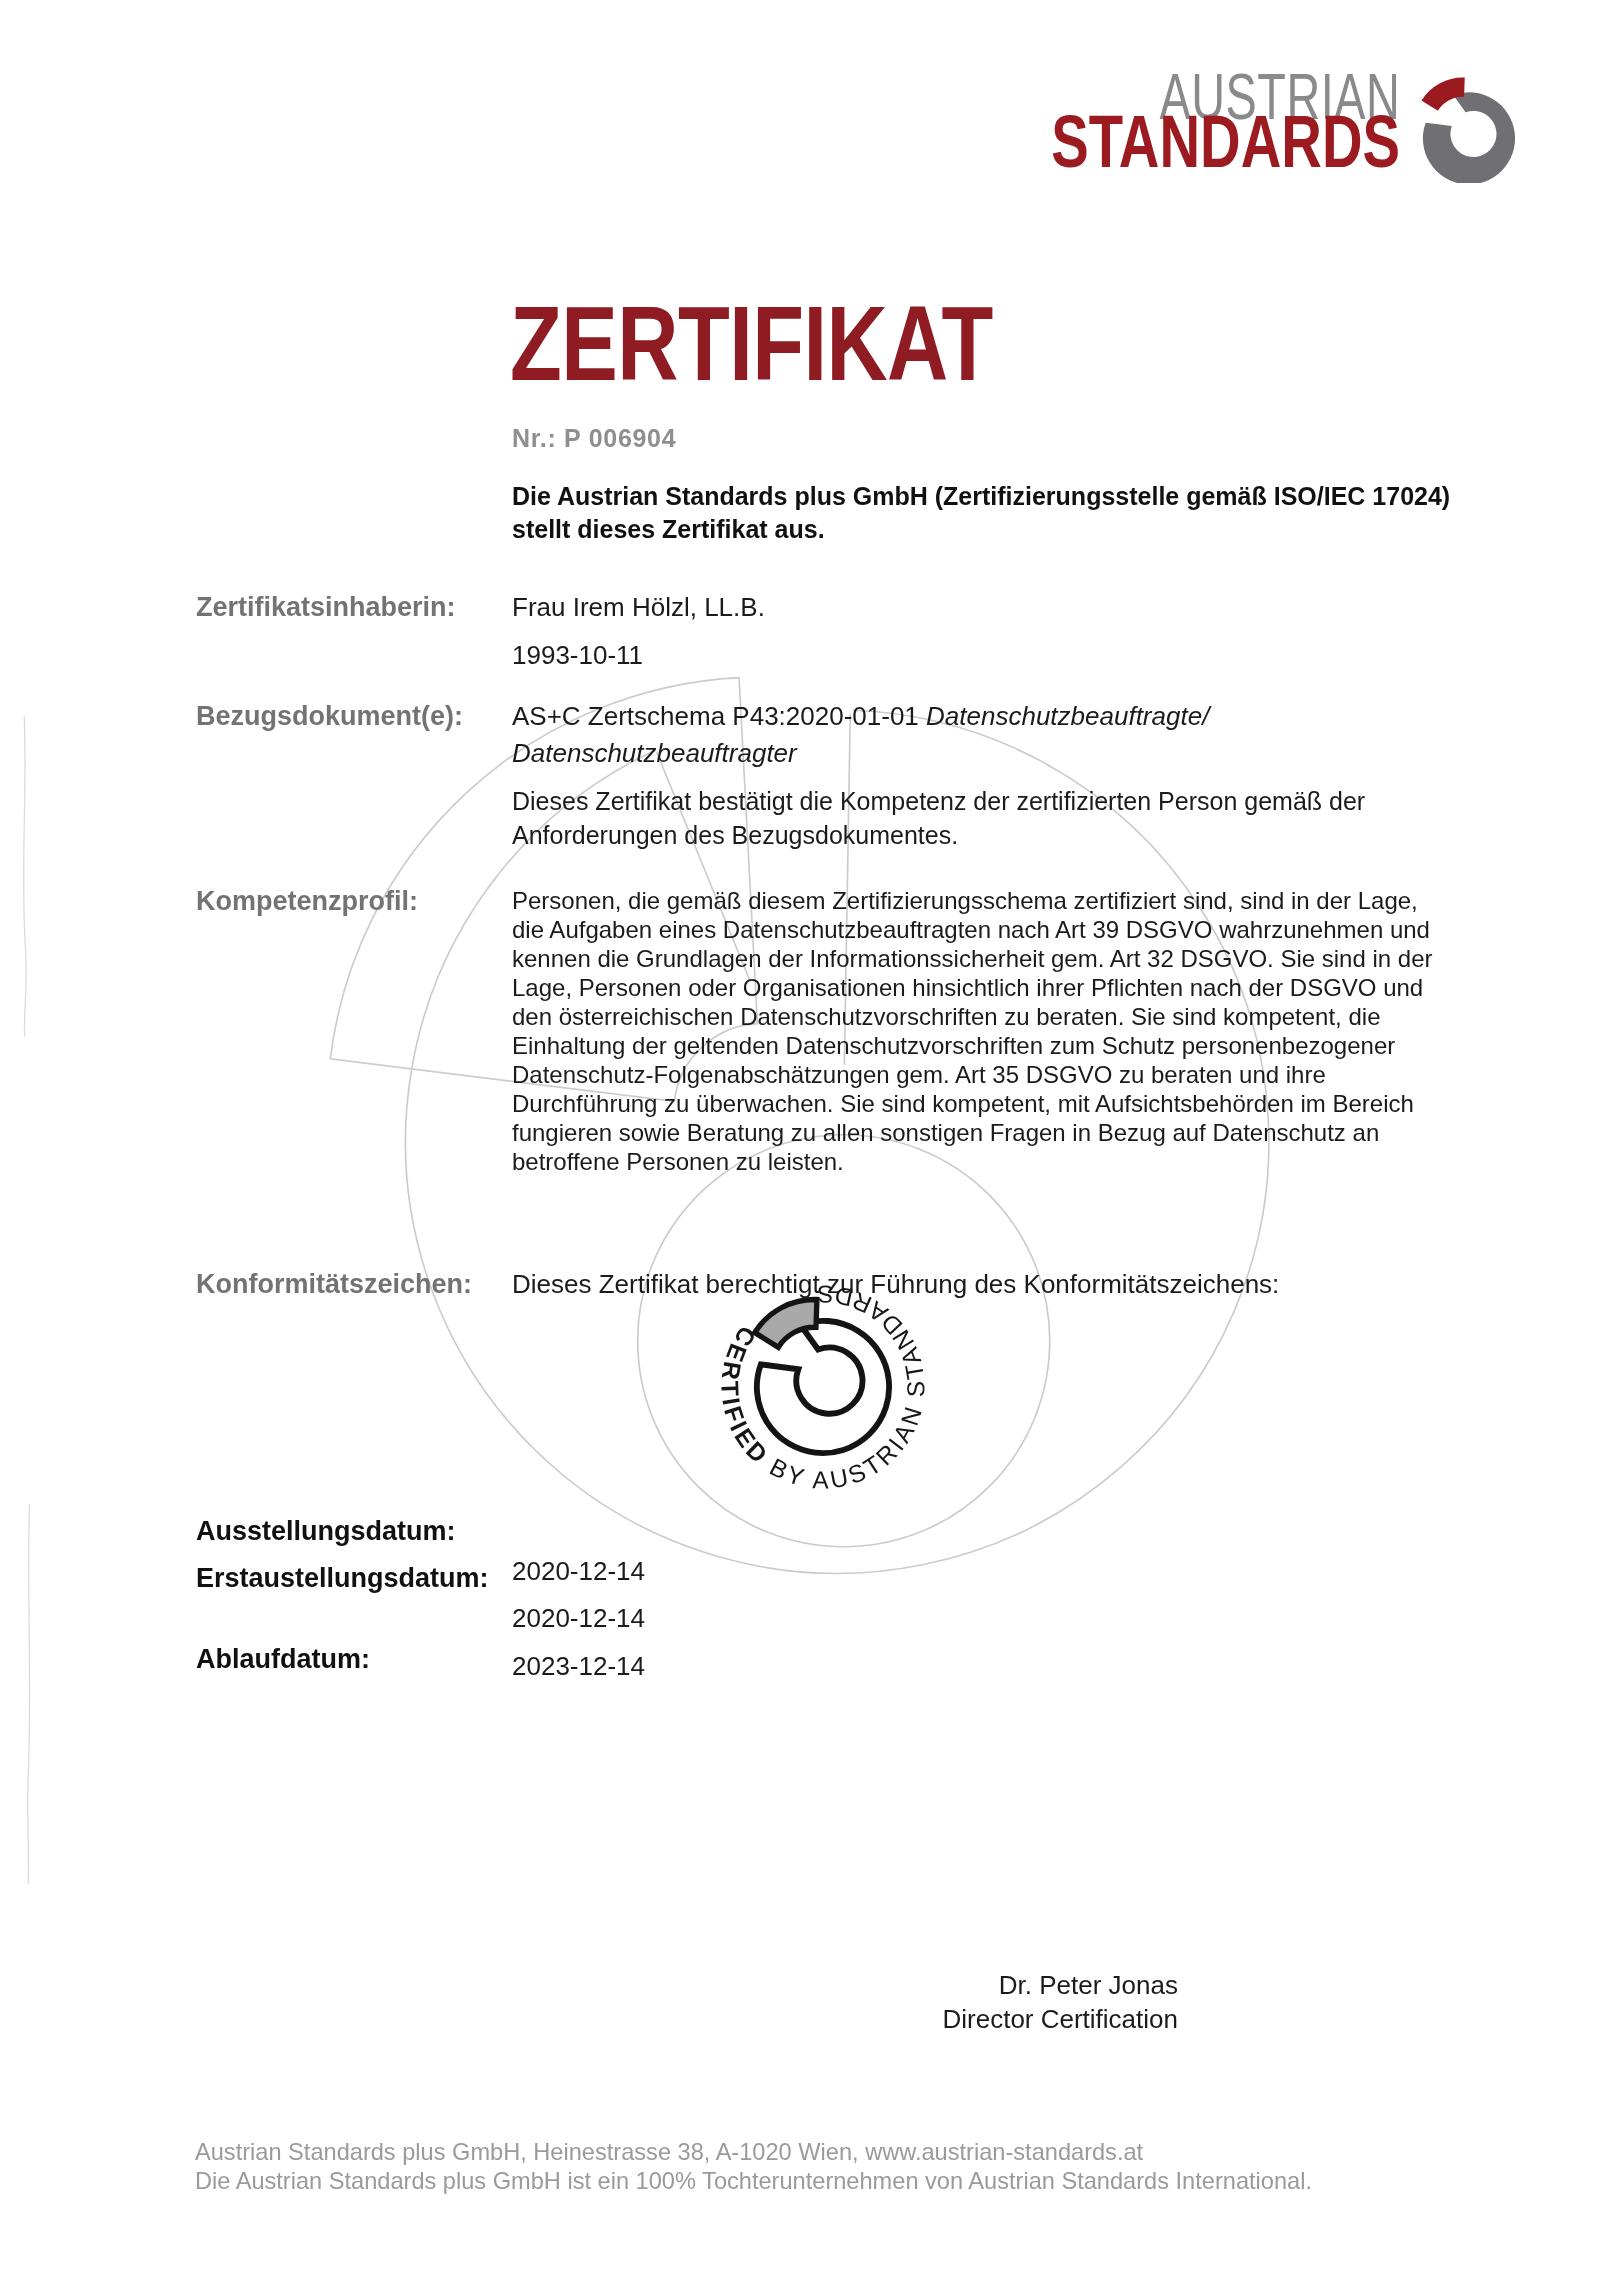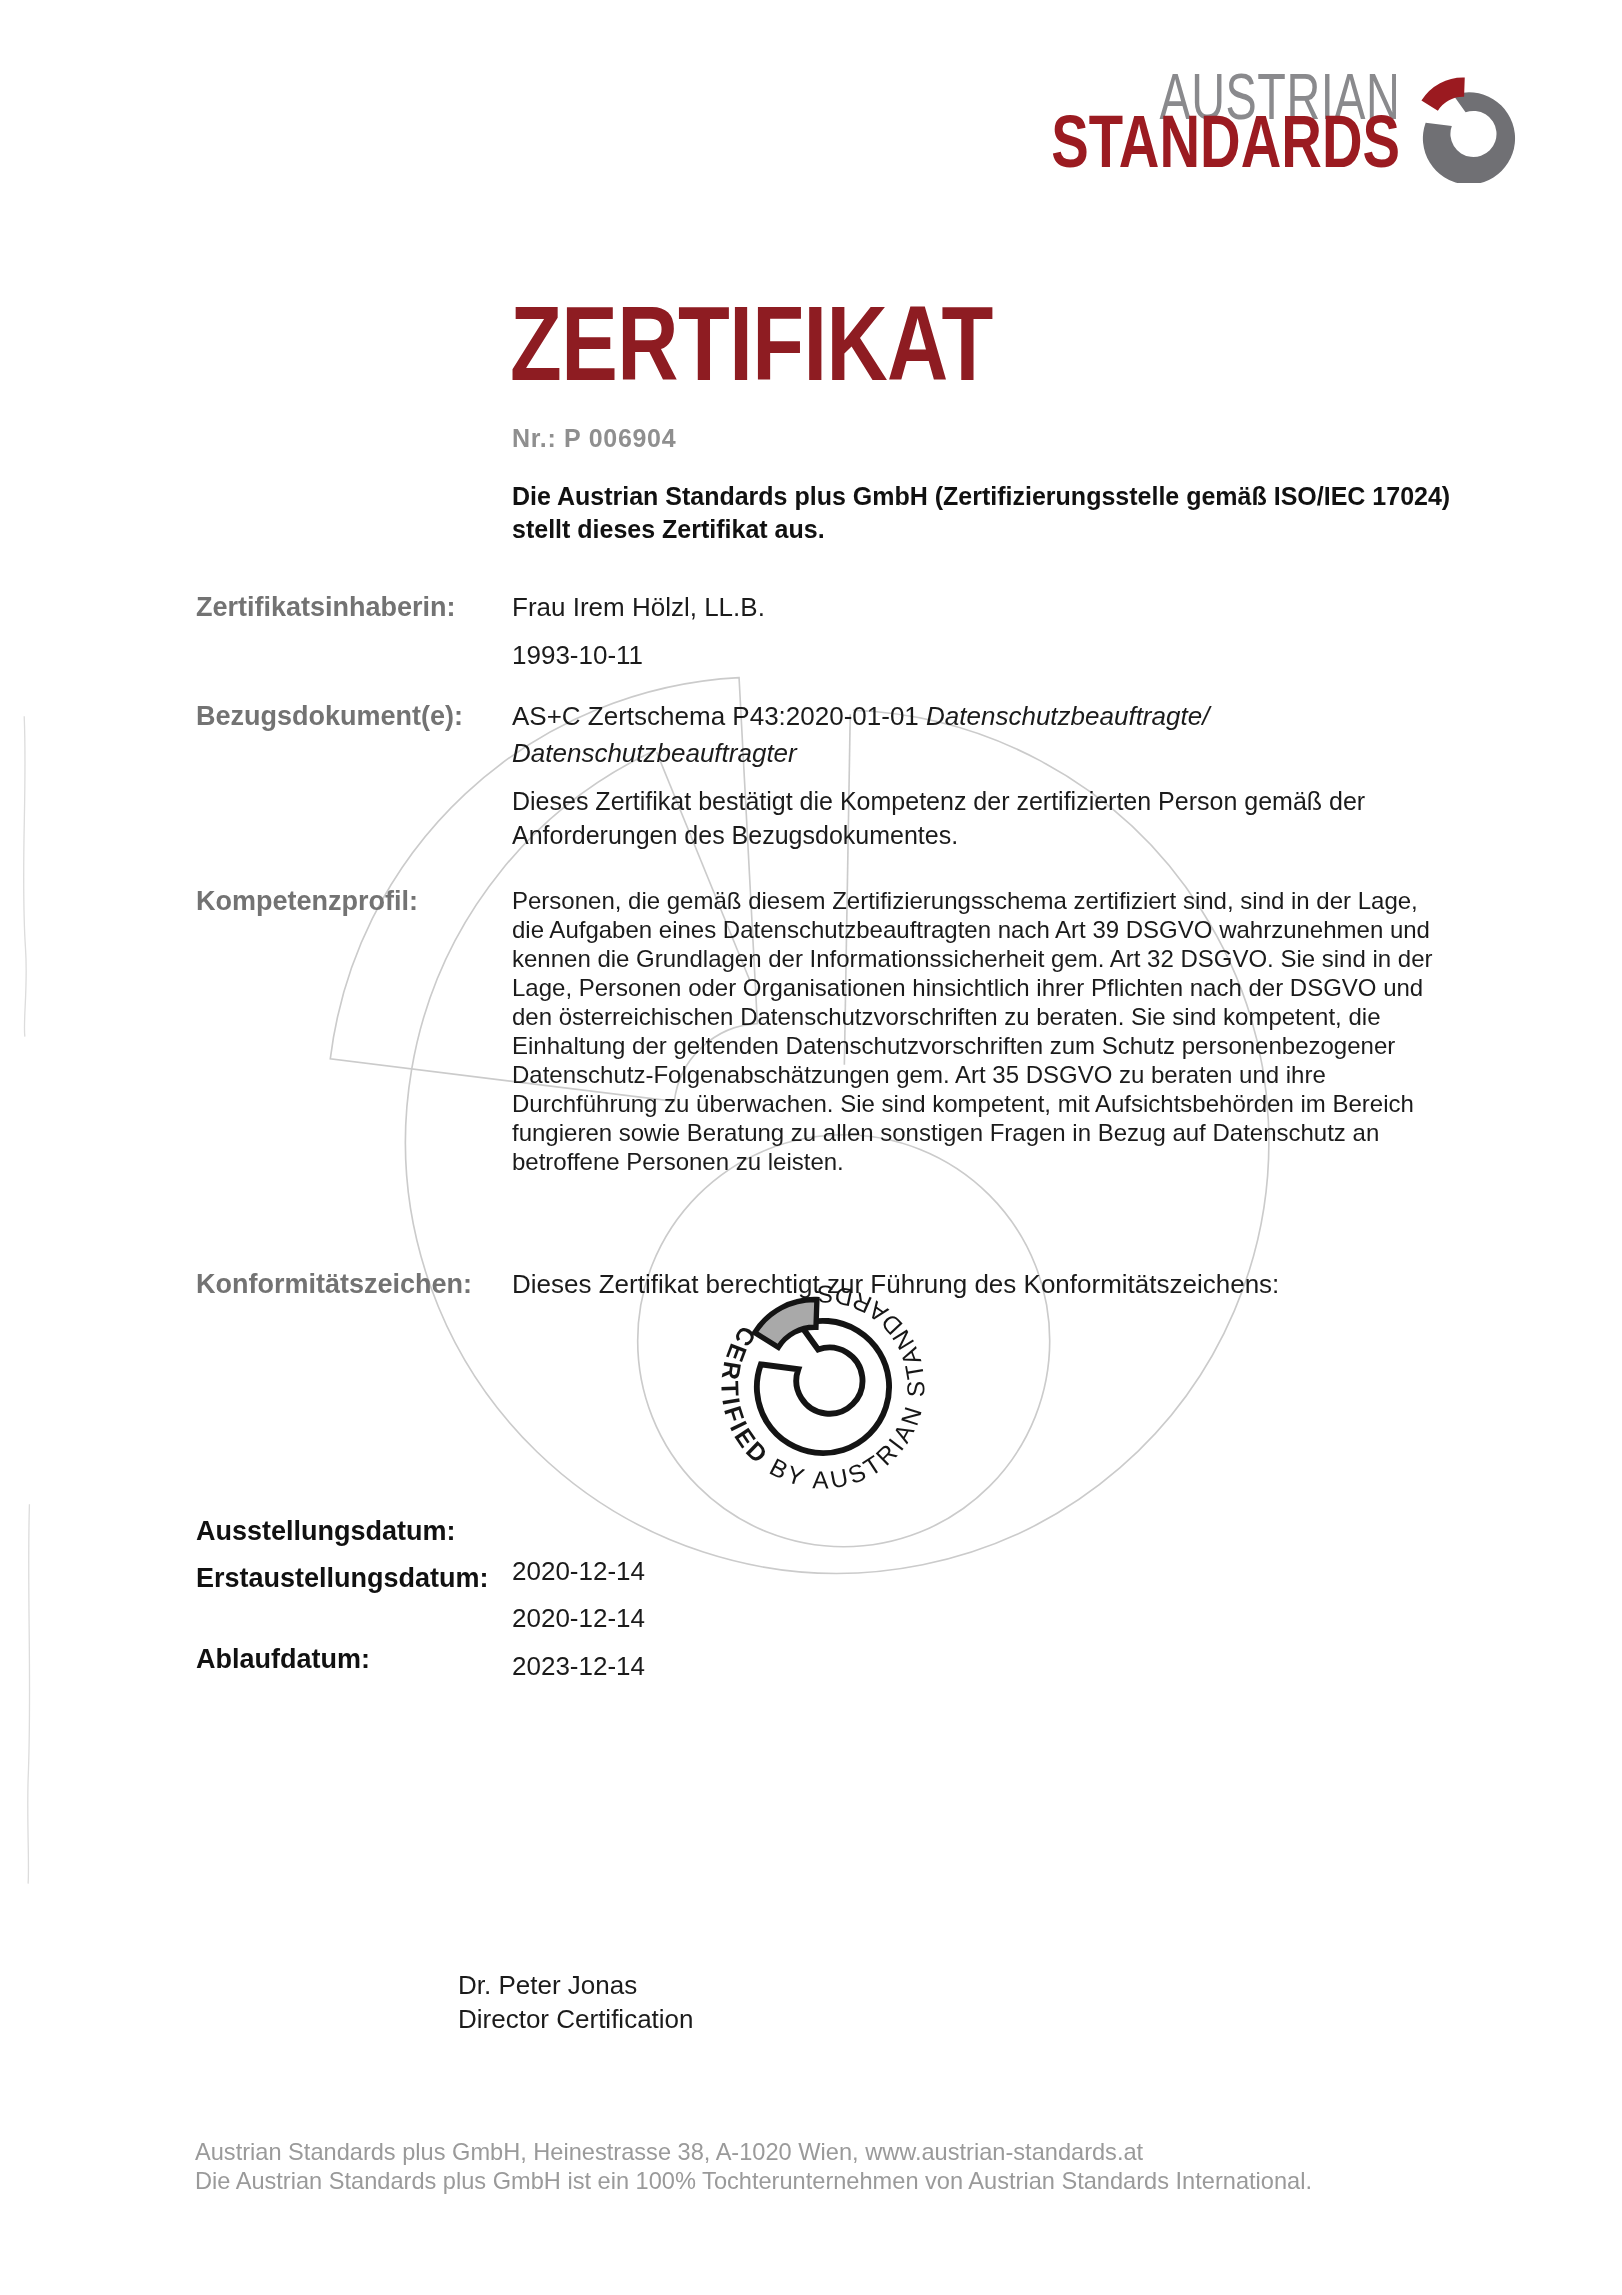--- a/index.html
+++ b/index.html
@@ -35,21 +35,21 @@
   }
   .cert-number{top:424px;left:512px;font-size:25px;font-weight:700;color:#8f8f8f;letter-spacing:0.7px;}
   .issuer{top:480px;left:512px;font-size:25px;font-weight:700;line-height:33px;color:#111;}
   .flabel{left:196px;font-size:27px;font-weight:700;color:#737373;}
   .fvalue{left:512px;font-size:26px;color:#1b1b1b;text-align:center;}
   .para{left:512px;font-size:24px;line-height:29px;color:#1b1b1b;}
   .note{left:512px;font-size:25px;line-height:34px;color:#1b1b1b;}
   .it{font-style:italic;}
   .dates-label{left:196px;font-size:27px;font-weight:700;color:#111;}
   .dates-value{left:512px;font-size:26px;margin-top:40px;}
-  .signature{top:1968px;left:458px;width:720px;text-align:left;font-size:26px;line-height:34px;color:#1b1b1b;white-space:nowrap;}
+  .signature{top:1968px;left:458px;width:720px;text-align:right;font-size:26px;line-height:34px;color:#1b1b1b;white-space:nowrap;}
   .footer{top:2138px;left:195px;font-size:23.6px;line-height:29px;color:#9a9a9a;}
   .seal{top:1259px;left:695px;}
 </style>
 </head>
 <body>
 
 <div class="page">
 
   <svg class="watermark" width="1622" height="2295" viewBox="0 0 2480 3509" aria-hidden="true">
     <g fill="none" stroke="#cbcbcb" stroke-width="2.5">

